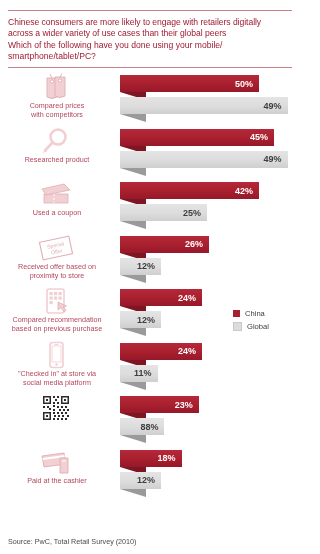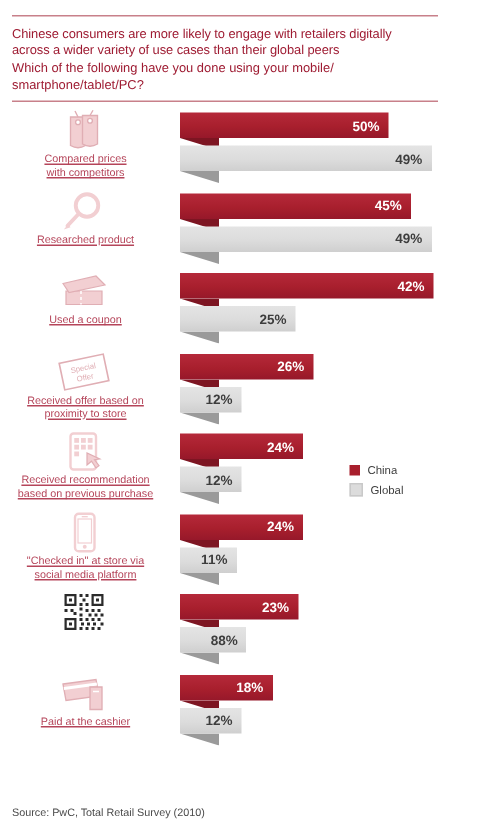--- a/index.html
+++ b/index.html
@@ -73,21 +73,20 @@
   .group-icon svg { display: block; }
   .group-label {
     position: absolute;
     left: 2px;
     right: 4px;
     top: 29px;
     text-align: center;
     color: #b5455a;
     font-size: 7.2px;
     line-height: 9px;
-    text-decoration: underline;
   }
 
   .bars {
     position: absolute;
     left: 120px;
     top: 3px;
     right: 0;
     height: 50px;
   }
   .bar-row {
@@ -269,31 +268,31 @@
         <path d="M20 14 L20 23" stroke="#fff" stroke-width="1" stroke-dasharray="2 2"></path>
       </g>
             </svg>
           </div>
           <div class="group-label">
             <div>Used a coupon</div>
           </div>
         </div>
         <div class="bars">
           <div class="bar-row">
-            <div class="bar bar-china" style="width: 169px; padding-left: 36px;">
+            <div class="bar bar-china" style="width: 139px; padding-left: 36px;">
               <span class="bar-value">42%</span>
             </div>
             <div class="tail">
               <svg width="26" height="8" viewBox="0 0 26 8">
                 <path d="M0 0 L26 0 L26 8 Z" fill="#7d1522"></path>
               </svg>
             </div>
           </div>
           <div class="bar-row">
-            <div class="bar bar-global" style="width: 77px;">
+            <div class="bar bar-global" style="width: 87px;">
               <span class="bar-value">25%</span>
             </div>
             <div class="tail">
               <svg width="26" height="8" viewBox="0 0 26 8">
                 <path d="M0 0 L26 0 L26 8 Z" fill="#9a9a9a"></path>
               </svg>
             </div>
           </div>
         </div>
       </div>
@@ -347,21 +346,21 @@
                 <rect x="22.5" y="5" width="3.2" height="3.2"></rect>
         <rect x="13.5" y="9.5" width="3.2" height="3.2"></rect>
                 <rect x="18" y="9.5" width="3.2" height="3.2"></rect>
                 <rect x="22.5" y="9.5" width="3.2" height="3.2"></rect>
         <rect x="13.5" y="14" width="3.2" height="3.2"></rect>
       </g>
       <path d="M22 15 L22 23 L25 20.5 L28 25 L30 23.5 L27 19.5 L30.5 19 Z" fill="#f2cfd2" stroke="#e0aeb4" stroke-width="0.8"></path>
             </svg>
           </div>
           <div class="group-label">
-            <div>Received recommendation</div>
+            <div>Compared recommendation</div>
             <div>based on previous purchase</div>
           </div>
         </div>
         <div class="bars">
           <div class="bar-row">
             <div class="bar bar-china" style="width: 82.08px;">
               <span class="bar-value">24%</span>
             </div>
             <div class="tail">
               <svg width="26" height="8" viewBox="0 0 26 8">

